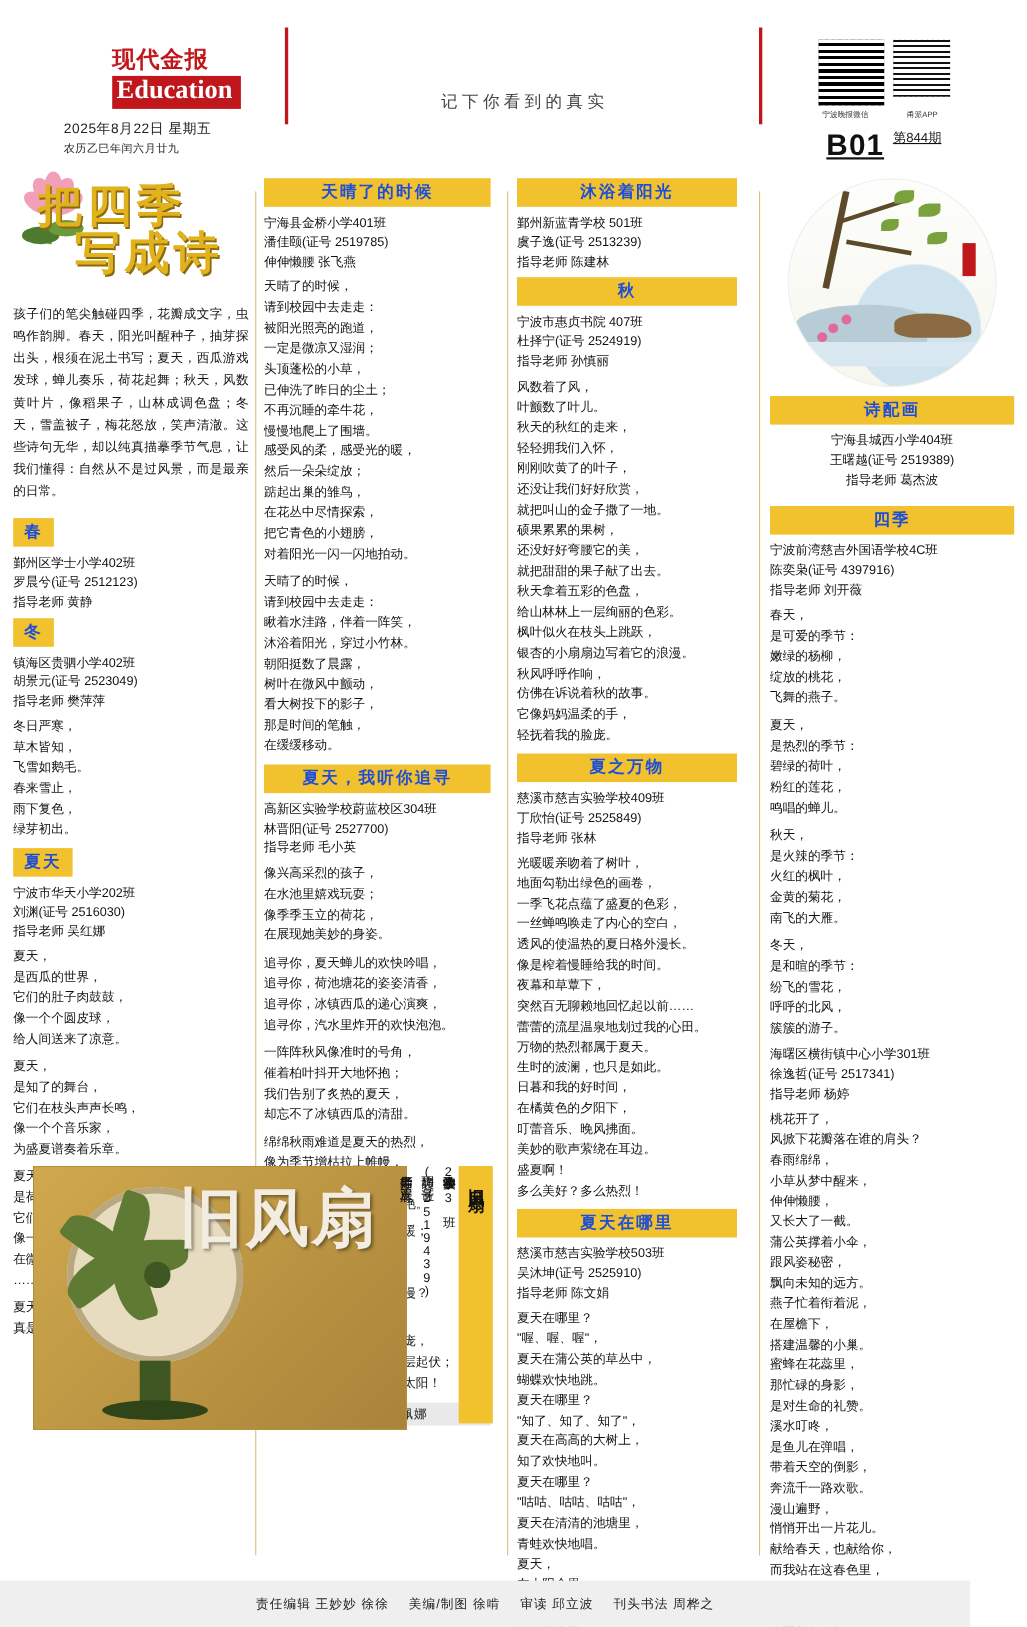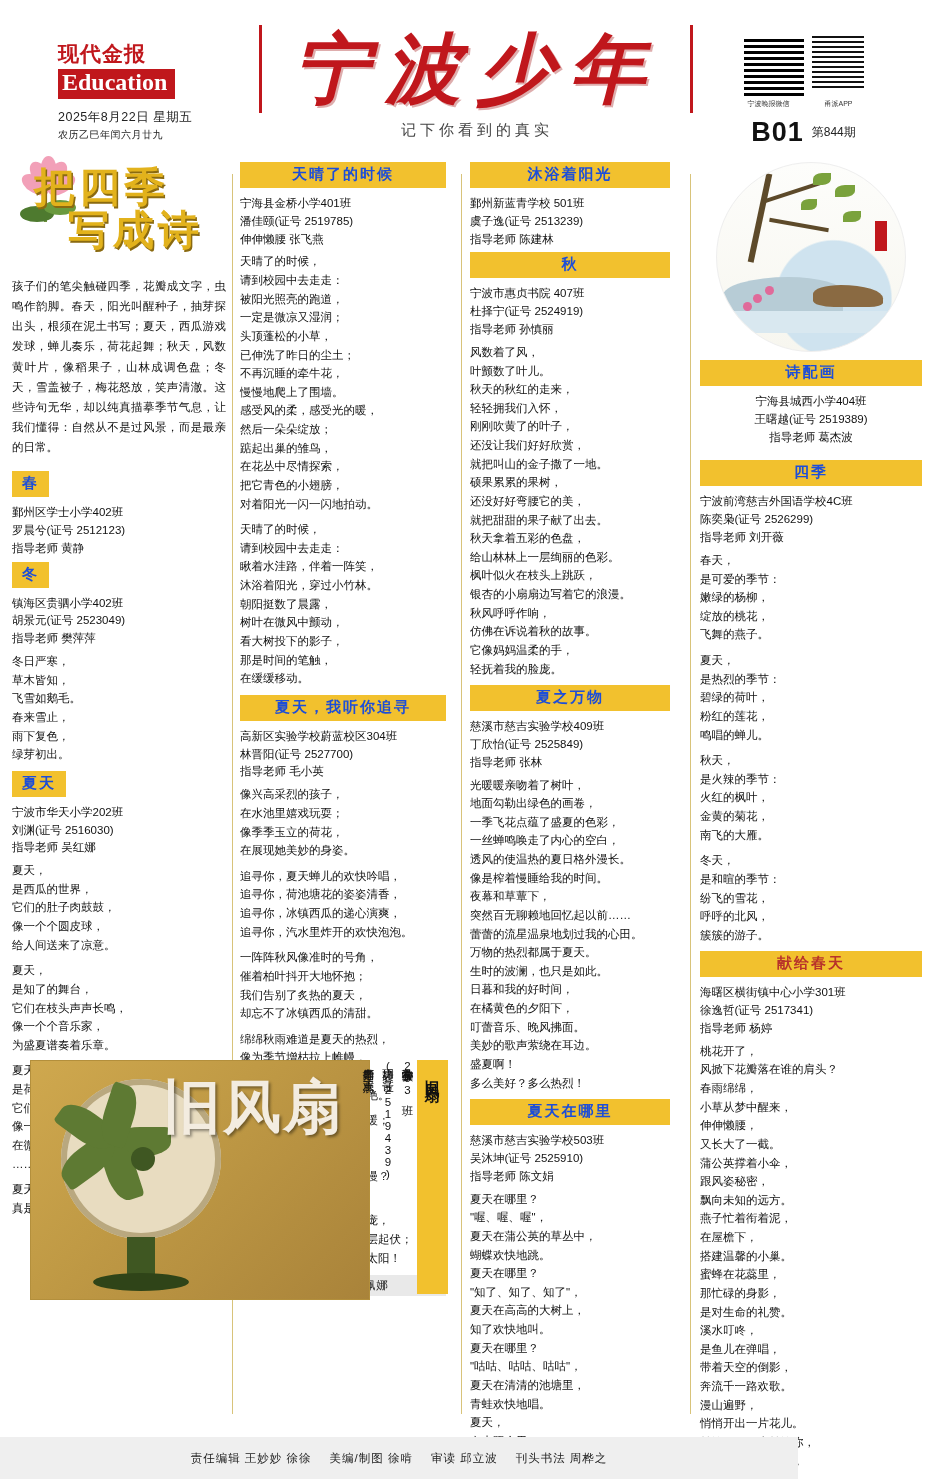--- a/index.html
+++ b/index.html
@@ -74,21 +74,21 @@
     border:1px solid #fff;
   }
   .qr2 {
     width:54px;height:54px;
     background-image:
       repeating-linear-gradient(0deg,#111 0 2px, #fff 2px 5px),
       repeating-linear-gradient(90deg,#111 0 2px, rgba(255,255,255,0) 2px 5px);
   }
   .qr-caps { display:flex; gap:8px; font-size:7px; color:#333; margin-top:2px;}
   .qr-cap { width:62px; text-align:center;}
-  .mh-issue { margin-top:8px; display:flex; align-items:center; gap:8px;}
+  .mh-issue { margin-top:8px; display:flex; align-items:flex-start; gap:8px;text-decoration:underline;}
   .mh-bno { font-size:27px; font-weight:bold; color:#111; letter-spacing:1px;}
   .mh-qi { font-size:12px; color:#222; }
 
   
   .cols {
     position:absolute; left:0; top:152px; width:934px; height:1285px;
   }
   .vrule { position:absolute; top:22px; width:1px; height:1240px; background:#d8c37a; }
 
   .col { position:absolute; top:10px; }
@@ -197,47 +197,46 @@
     writing-mode: vertical-rl; text-orientation: upright;
     font-size:11.5px; line-height:1.7; color:#111;
   }
   .fan-caption .ybar-v {
     background:#f2c12e; color:#111; font-weight:bold; font-size:15px;
     padding:8px 3px; letter-spacing:3px; margin-bottom:6px;
   }
 
   
   .footer {
-    position:absolute; left:0; bottom:0; width:798px; height:42px;
+    position:absolute; left:0; bottom:0; width:882px; height:42px;
     background:#efefef; display:flex; align-items:center; justify-content:center;
     font-size:11.5px; color:#222; letter-spacing:1px;
   }
   .footer span { margin:0 9px; }
 </style>
 </head>
 <body>
 
 <div class="page">
 
   <div class="masthead">
     <div class="mh-left">
       <div class="mh-brandrow">
-        <div style="display:flex;flex-direction:column;align-items:flex-start;">
+        <div style="display:flex;flex-direction:column;align-items:flex-start;margin-left:44px;">
           <div class="mh-xd">现代金报</div>
           <div class="mh-edu">Education</div>
         </div>
       </div>
       <div class="mh-date">2025年8月22日  星期五</div>
       <div class="mh-date2">农历乙巳年闰六月廿九</div>
     </div>
 
     <div class="mh-divider"></div>
 
     <div class="mh-center">
-      <div class="mh-title">宁波少年</div>
       <div class="mh-sub">记下你看到的真实</div>
     </div>
 
     <div class="mh-divider2"></div>
 
     <div class="mh-right">
       <div class="qr-wrap">
         <div class="qr"></div>
         <div class="qr qr2"></div>
       </div>
@@ -529,21 +528,21 @@
       <div class="picmeta">
         <div>宁海县城西小学404班</div>
         <div>王曙越(证号 2519389)</div>
         <div>指导老师  葛杰波</div>
       </div>
 
       <div>
         <div class="ybar wide">四季</div>
         <div class="meta">
           <div>宁波前湾慈吉外国语学校4C班</div>
-          <div>陈奕枭(证号 2526299)</div>
+          <div>陈奕枭(证号 4397916)</div>
           <div>指导老师  刘开薇</div>
         </div>
         <div class="poem">
           <p style="white-space:pre-line">春天，
 是可爱的季节：
 嫩绿的杨柳，
 绽放的桃花，
 飞舞的燕子。</p>
           <p style="white-space:pre-line">夏天，
 是热烈的季节：
@@ -557,21 +556,20 @@
 南飞的大雁。</p>
           <p style="white-space:pre-line">冬天，
 是和暄的季节：
 纷飞的雪花，
 呼呼的北风，
 簇簇的游子。</p>
         </div>
       </div>
 
       <div>
-        <div class="ybar wide red">献给春天</div>
         <div class="meta">
           <div>海曙区横街镇中心小学301班</div>
           <div>徐逸哲(证号 2517341)</div>
           <div>指导老师  杨婷</div>
         </div>
         <div class="poem">
           <p style="white-space:pre-line">桃花开了，
 风掀下花瓣落在谁的肩头？
 春雨绵绵，
 小草从梦中醒来，

